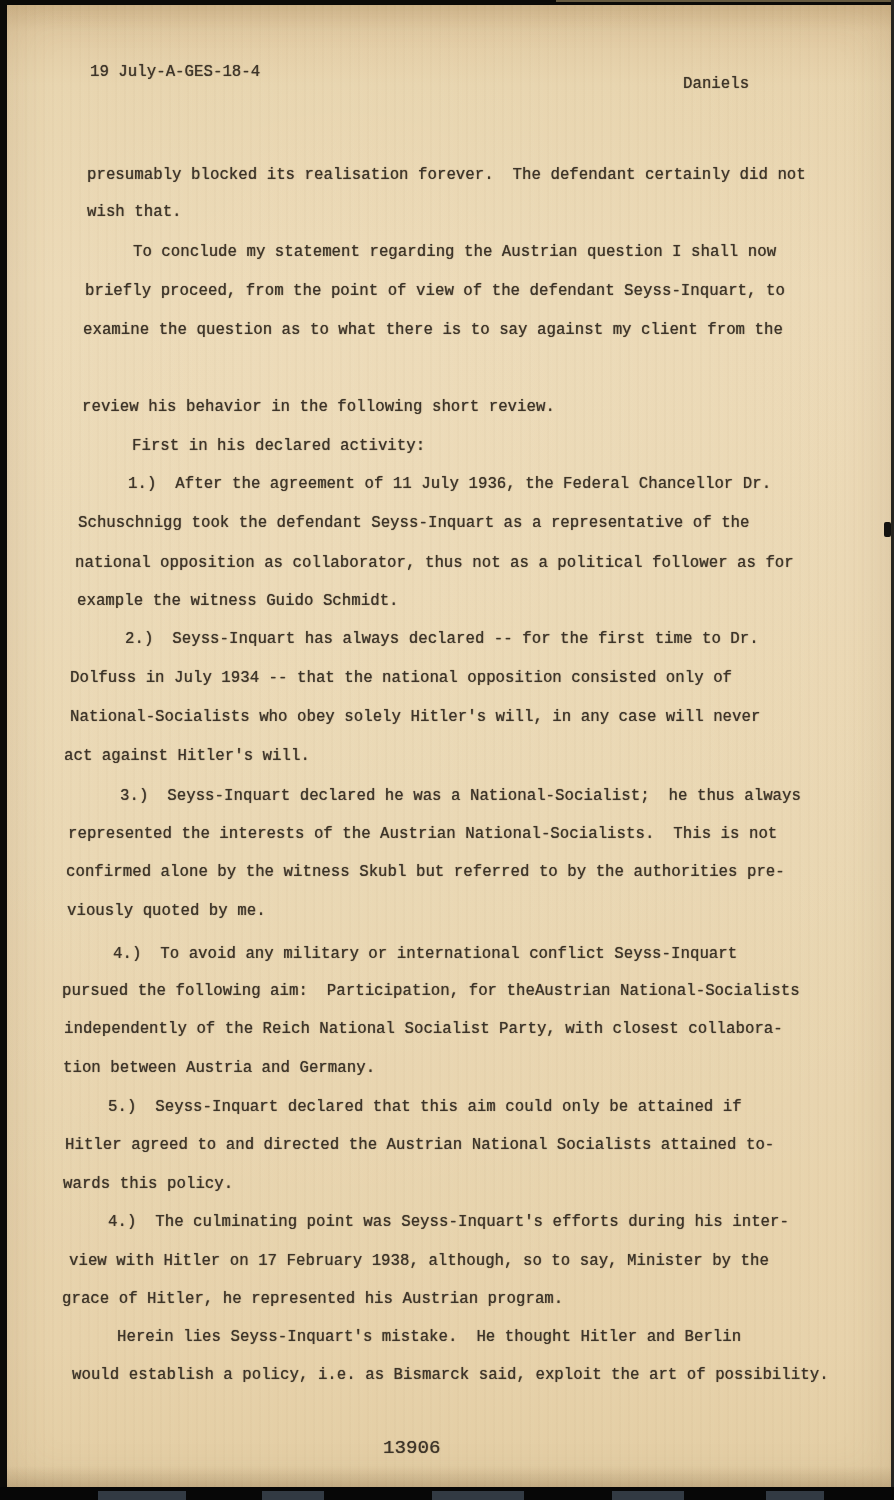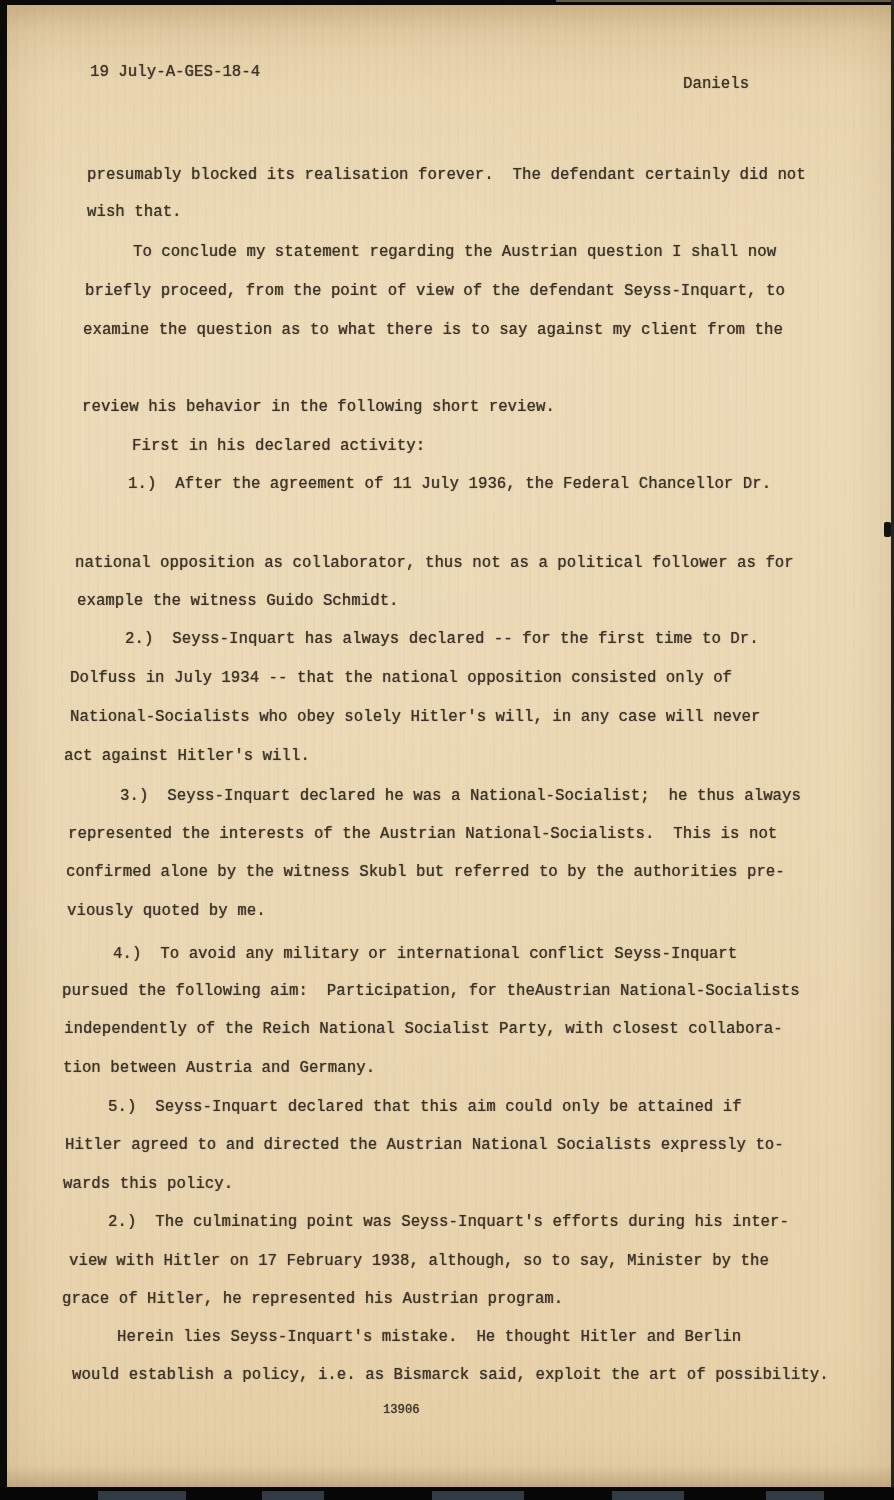--- a/index.html
+++ b/index.html
@@ -23,21 +23,21 @@
     position:absolute;
     font-family:"Liberation Mono","DejaVu Sans Mono",monospace;
     font-size:15.6px;
     line-height:20px;
     white-space:pre;
     letter-spacing:0.1px;
     color:rgba(56,48,38,0.88);
     text-shadow:0 0 0.8px rgba(70,60,46,0.85), 0.5px 0.3px 0.7px rgba(95,82,62,0.45);
   }
   .line{position:absolute;}
-  .page-num{font-size:12px;}
+  .page-num{font-size:19px;margin-top:38px;}
   .bar-top{position:absolute;left:0;top:0;width:894px;height:5px;background:#0b0a08;}
   .sliver-top{position:absolute;left:556px;top:0;width:338px;height:2px;background:#8d7c58;opacity:.7;}
   .bar-left{position:absolute;left:0;top:0;width:7px;height:1500px;background:#0c0b09;}
   .edge-right{position:absolute;right:0;top:0;width:3px;height:1500px;background:#262420;}
   .notch-right{position:absolute;left:884px;top:522px;width:7px;height:15px;background:#14120f;border-radius:2px;}
   .paper-bottom-shade{position:absolute;left:7px;right:3px;top:1466px;height:21px;
     background:linear-gradient(180deg,transparent,rgba(110,85,50,0.22));}
   .bar-bottom{position:absolute;left:0;bottom:0;width:894px;height:13px;background:#070707;}
   .bar-bottom .seg{position:absolute;top:4px;height:9px;background:#3a434d;opacity:.85;}
   .seg1{left:98px;width:88px;}
@@ -59,38 +59,39 @@
 
   <div id="text-body" style="position:absolute;left:0;top:0;width:894px;height:1104px;">
       <div class="typed line" style="left: 87px; top: 165px;">presumably blocked its realisation forever.  The defendant certainly did not</div>
       <div class="typed line" style="left: 87px; top: 202px;">wish that.</div>
       <div class="typed line" style="left: 133px; top: 242px;">To conclude my statement regarding the Austrian question I shall now</div>
       <div class="typed line" style="left: 85px; top: 281px;">briefly proceed, from the point of view of the defendant Seyss-Inquart, to</div>
       <div class="typed line" style="left: 83px; top: 320px;">examine the question as to what there is to say against my client from the</div>
       <div class="typed line" style="left: 82px; top: 397px;">review his behavior in the following short review.</div>
       <div class="typed line" style="left: 132px; top: 436px;">First in his declared activity:</div>
       <div class="typed line" style="left: 128px; top: 474px;">1.)  After the agreement of 11 July 1936, the Federal Chancellor Dr.</div>
+      <div class="typed line" style="left: 78px; top: 513px;">Schuschnigg took the defendant Seyss-Inquart as a representative of the</div>
       <div class="typed line" style="left: 75px; top: 553px;">national opposition as collaborator, thus not as a political follower as for</div>
       <div class="typed line" style="left: 77px; top: 591px;">example the witness Guido Schmidt.</div>
       <div class="typed line" style="left: 125px; top: 629px;">2.)  Seyss-Inquart has always declared -- for the first time to Dr.</div>
       <div class="typed line" style="left: 70px; top: 668px;">Dolfuss in July 1934 -- that the national opposition consisted only of</div>
       <div class="typed line" style="left: 70px; top: 707px;">National-Socialists who obey solely Hitler's will, in any case will never</div>
       <div class="typed line" style="left: 64px; top: 746px;">act against Hitler's will.</div>
       <div class="typed line" style="left: 120px; top: 786px;">3.)  Seyss-Inquart declared he was a National-Socialist;  he thus always</div>
       <div class="typed line" style="left: 68px; top: 824px;">represented the interests of the Austrian National-Socialists.  This is not</div>
       <div class="typed line" style="left: 66px; top: 862px;">confirmed alone by the witness Skubl but referred to by the authorities pre-</div>
       <div class="typed line" style="left: 67px; top: 901px;">viously quoted by me.</div>
       <div class="typed line" style="left: 113px; top: 944px;">4.)  To avoid any military or international conflict Seyss-Inquart</div>
       <div class="typed line" style="left: 62px; top: 981px;">pursued the following aim:  Participation, for theAustrian National-Socialists</div>
       <div class="typed line" style="left: 64px; top: 1019px;">independently of the Reich National Socialist Party, with closest collabora-</div>
       <div class="typed line" style="left: 63px; top: 1058px;">tion between Austria and Germany.</div>
       <div class="typed line" style="left: 108px; top: 1097px;">5.)  Seyss-Inquart declared that this aim could only be attained if</div>
-      <div class="typed line" style="left: 65px; top: 1135px;">Hitler agreed to and directed the Austrian National Socialists expressly to-</div>
+      <div class="typed line" style="left: 65px; top: 1135px;">Hitler agreed to and directed the Austrian National Socialists attained to-</div>
       <div class="typed line" style="left: 63px; top: 1174px;">wards this policy.</div>
-      <div class="typed line" style="left: 108px; top: 1212px;">2.)  The culminating point was Seyss-Inquart's efforts during his inter-</div>
+      <div class="typed line" style="left: 108px; top: 1212px;">4.)  The culminating point was Seyss-Inquart's efforts during his inter-</div>
       <div class="typed line" style="left: 69px; top: 1251px;">view with Hitler on 17 February 1938, although, so to say, Minister by the</div>
       <div class="typed line" style="left: 62px; top: 1289px;">grace of Hitler, he represented his Austrian program.</div>
       <div class="typed line" style="left: 117px; top: 1327px;">Herein lies Seyss-Inquart's mistake.  He thought Hitler and Berlin</div>
       <div class="typed line" style="left: 72px; top: 1365px;">would establish a policy, i.e. as Bismarck said, exploit the art of possibility.</div>
     </div>
 
   <div class="typed page-num" style="left:383px;top:1400px;">13906</div>
 
   <div class="paper-bottom-shade"></div>
   <div class="bar-top"></div>

